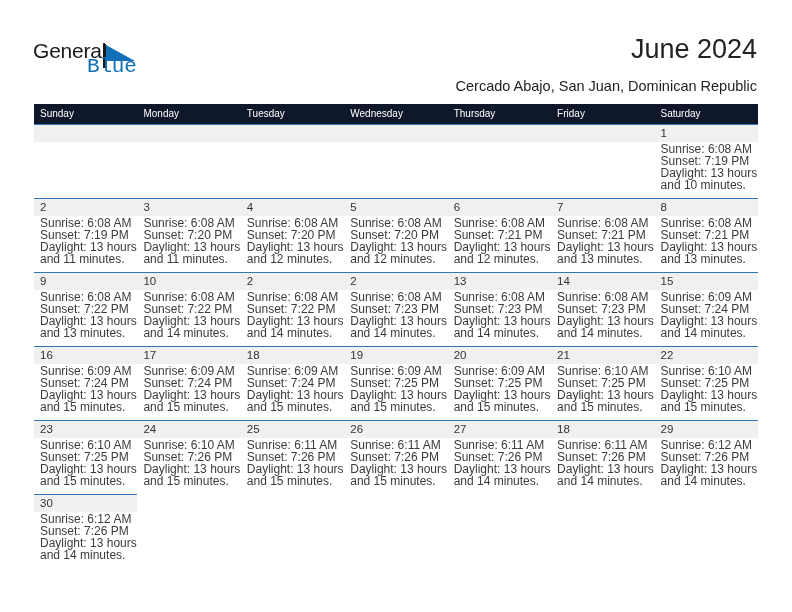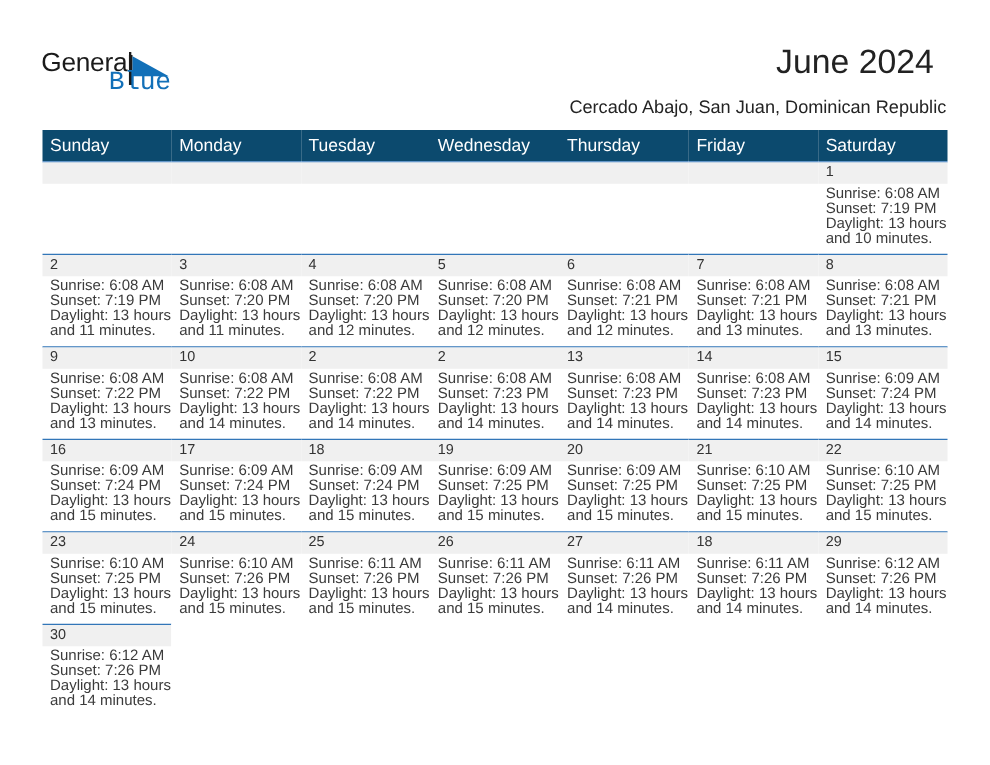--- a/index.html
+++ b/index.html
@@ -60,21 +60,21 @@
     top: 16px;
     font-size: 21px;
     line-height: 21px;
     color: #1270b8;
     letter-spacing: -0.2px;
     font-family: Liberation Mono, monospace;
   }
 
   .title-month {
     position: absolute;
-    right: 45px;
+    right: 35px;
     top: 34px;
     font-size: 27px;
     line-height: 31px;
     color: #222222;
     text-align: right;
     white-space: nowrap;
   }
   .title-location {
     position: absolute;
     right: 35px;
@@ -90,23 +90,23 @@
   .cal {
     position: absolute;
     left: 34px;
     top: 104px;
     width: 724px;
     border-collapse: collapse;
     table-layout: fixed;
   }
 
   .cal th {
-    background: #0c4a6e;
+    background: #0f172a;
     color: #ffffff;
-    font-size: 14px;
+    font-size: 10px;
     font-weight: normal;
     text-align: left;
     padding: 4px 0 5px 6px;
     height: 20px;
     border: none;
   }
 
   .cal td {
     width: 103.4px;
     height: 74px;

